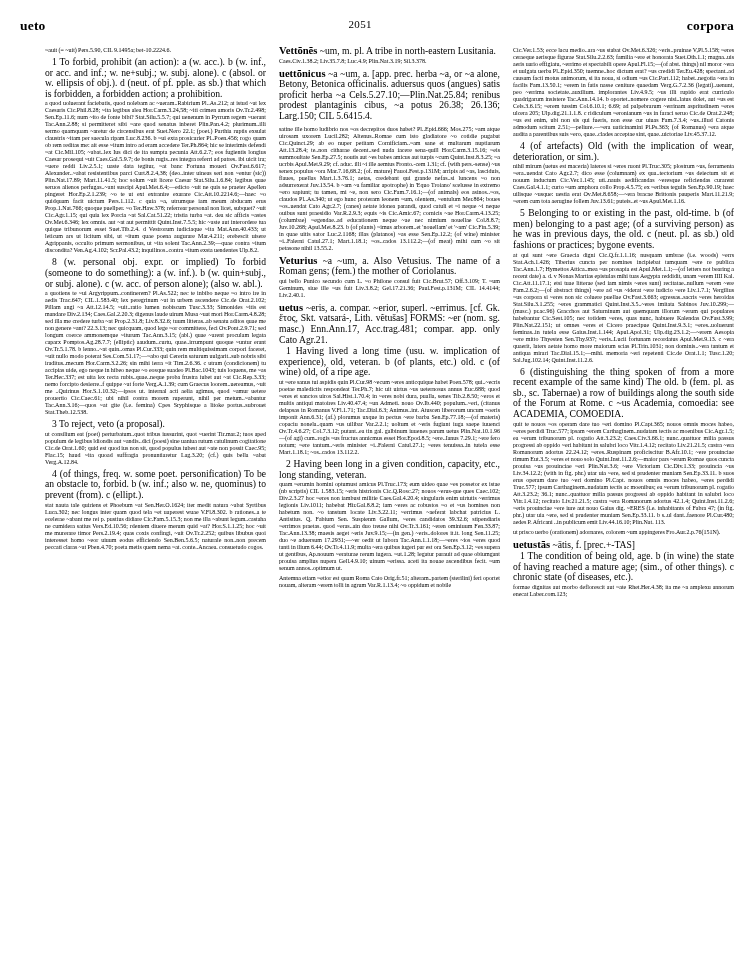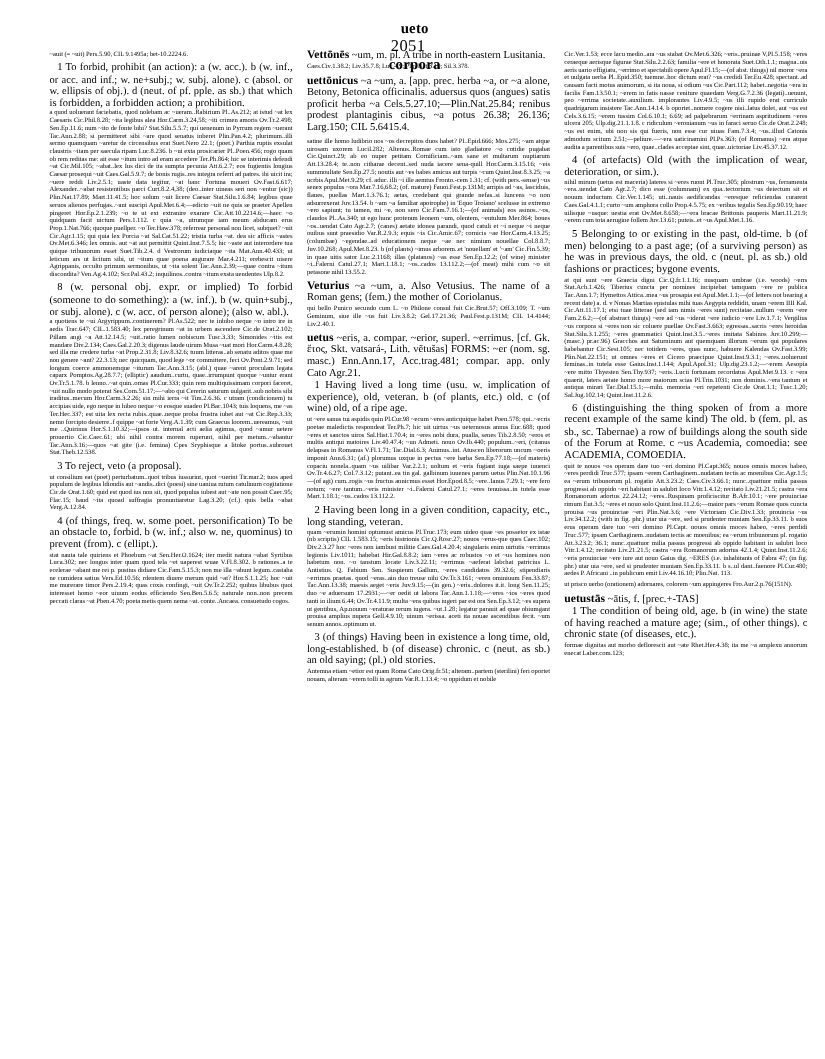--- a/index.html
+++ b/index.html
@@ -17,37 +17,36 @@
   .page {
     position: relative;
     width: 750px;
     height: 963px;
     box-sizing: border-box;
     padding: 18px 16px 10px 20px;
   }
   
   .running-head {
     display: flex;
-    align-items: center;
+    align-items: flex-start;
     justify-content: space-between;
     height: 22px;
     margin-bottom: 6px;
-    flex-direction: column;
   }
   .rh-left, .rh-right {
     font-weight: bold;
     font-size: 13.5px;
     letter-spacing: 0.2px;
   }
   .rh-left { flex: 0 0 auto; }
   .rh-right { flex: 0 0 auto; text-align: right; }
   .rh-center {
     flex: 1 1 auto;
     text-align: center;
-    font-size: 15px;
+    font-size: 11px;
     font-variant: small-caps;
     letter-spacing: 0.4px;
     position: relative;
     left: -6px;
   }
   
   .columns {
     display: flex;
     gap: 13px;
     align-items: flex-start;
@@ -135,21 +134,20 @@
         <p class="hw-line"><span class="hw">Veturius</span> <span>~a ~um, a. Also Vetusius. The name of a Roman gens; (fem.) the mother of Coriolanus.</span></p>
         <div class="cites">qui bello Punico secundo cum L. ~o Philone consul fuit Cic.Brut.57; Off.3.109; T. ~um Geminum, siue ille ~us fuit Liv.3.8.2; Gel.17.21.36; Paul.Fest.p.131M; CIL 14.4144; Liv.2.40.1.</div>
       </div>
 
       <div class="entry">
         <p class="hw-line"><span class="hw">uetus</span> <span>~eris, a. compar. ~erior, superl. ~errimus. [cf. Gk. ἔτος, Skt. vatsará-, Lith. vẽtušas] FORMS: ~er (nom. sg. masc.) Enn.Ann.17, Acc.trag.481; compar. app. only Cato Agr.21.</span></p>
         <div class="sense">1 Having lived a long time (usu. w. implication of experience), old, veteran. b (of plants, etc.) old. c (of wine) old, of a ripe age.</div>
         <div class="cites">ut ~ere sanus tui aspidis quin Pl.Cur.98 ~ecum ~eres anticquique habet Poen.578; qui..~ecris poetae maledictis respondeat Ter.Ph.7; hic uit uirtus ~us ueternosus annus Euc.688; quod ~eres et sanctos uiros Sal.Hist.1.70.4; in ~eres nobi dura, pualla, senes Tib.2.8.50; ~eros et multis antiqui matoires Liv.40.47.4; ~un Admeti. nouo Ov.Ib.440; populum..~eri, (citanus delapsas in Romanus V.Fl.1.71; Tac.Dial.6.3; Animus..int. Atuscen liberorum uncum ~oeris imponit Ann.6.31; (af.) plorumus uxque in pectus ~ere barba Sen.Ep.77.18;—(of materis) copaciu nonela..quam ~us uilibar Var.2.2.1; uoltum et ~eris fugiant iuga saepe iuuenci Ov.Tr.4.6.27; Col.7.3.12; putant..ea tin gal. galbinum iuuenes parum uetus Plin.Nat.10.1.96—(of agi) cum..rogis ~us fructus annicmus esset Hor.Epod.8.5; ~ere..Ianus 7.29.1; ~ere fero notum; ~ere tantum..~eris minister ~i..Falerni Catul.27.1; ~eres tenuissa..in tutela esse Mart.1.18.1; ~os..cados 13.112.2.</div>
         <div class="sense">2 Having been long in a given condition, capacity, etc., long standing, veteran.</div>
         <div class="cites">quam ~erumin homini optumust amicus Pl.Truc.173; eum uideo quae ~es possetor ex istae (nb scriptis) CIL 1.583.15; ~eris histrionis Cic.Q.Rosc.27; nouos ~erus-que ques Caec.102; Div.2.3.27 hoc ~eres non iambust militie Caes.Gal.4.20.4; singularis enim uirtutis ~errimus legionis Liv.1011; habebat Hir.Gal.8.8.2; iam ~eres ac robustos ~o et ~us homines non habetum non. ~o tanstum locate Liv.3.22.11; ~errimus ~aeferat labchat patricius L. Antistius. Q. Fabium Sen. Suspienm Gallum, ~eres candidatos 39.32.6; stipendiaris ~errimos praetas. quod ~eras..ain duo treuse nihi Ov.Tr.3.161; ~eren ominiuum Fen.33.87; Tac.Ann.13.38; maesis aeget ~eris Juv.9.15;—(in gen.) ~eris..dolores it.it. long Sen.11.25; duo ~e aduersum 17.2931;—~er oedit ut labora Tac.Ann.1.1.18;—~eres ~ios ~eres quod tanti in ilium 6.44; Ov.Tr.4.11.9; multa ~era quibus iugeri par est ora Sen.Ep.3.12; ~es supera ut gentibus, Ap.nouum ~eraturae rerum iugera. ~ut.1.28; legatur parauit ad quae obiumgant prouisa amplius nupera Gell.4.9.10; uinum ~erissa. aceti ita nouae ascendibus fecit. ~um senum annos..optimum ut.</div>
-        <div class="sense">3 (of things) Having been in existence a long time, old, long-established. b (of disease) chronic. c (neut. as sb.) an old saying; (pl.) old stories.</div>
         <div class="cites">Antemna etiam ~etior est quam Roma Cato Orig.fr.51; alteram..partem (sterilini) feri oportet nouam, alteram ~erem tolli in agrum Var.R.1.13.4; ~o oppidum et nobile</div>
       </div>
     </div>
 
     <div class="col col-3">
       <div class="cites">Cic.Ver.1.53; ecce lacu medio..ara ~us stabat Ov.Met.6.326; ~eris..pruinae V,Pl.5.158; ~eres ceraeque aerisque figurae Stat.Silu.2.2.63; familia ~ere et honorata Suet.Oth.1.1; magna..uis aeris uario effigiatu, ~errimo et spectabili opere Apul.Fl.15;—(of abst. things) nil moror ~era et uulgata uerba Pl..Epid.350; tuemne..hoc dictum erat? ~us credidi Ter.Eu.428; spectant..ad causam facti motus animorum, si ita noua, si odium ~us Cic.Part.112; habet..negotia ~era in facilis Fam.13.50.1; ~erem in fatis nasse ceniture quaedam Verg.G.7.2.36 (legati)..uenunt, peo ~errima societate..auxilium. implorantes Liv.4.9.5; ~us illi rupido erat curriculo quadrigarum insistere Tac.Ann.14.14. b oportet..nomere cogere nisi..latus dolet, aut ~us est Cels.3.6.15; ~erem tussim Col.6.10.1; 6.69; ad palpebrarum ~errinam aspritudinem ~eres ulcera 205; Ulp.dig.21.1.1.8. c ridiculum ~eronianum ~us in faraci seruo Cic.de Orat.2.248; ~us est enim, ubi non sis qui fueris, non esse cur uiuas Fam.7.3.4; ~us..illud Catonis admodum scitum 2.51;—peliure.—~era uaticinamini Pl.Ps.363; (of Romanus) ~era atque audita a parentibus suis ~ero, quae..clades acceptae sint, quae..uictoriae Liv.45.37.12.</div>
       <div class="sense">4 (of artefacts) Old (with the implication of wear, deterioration, or sim.).</div>
       <div class="cites">nihil mirum (uetus est maceria) lateres si ~eres ruont Pl.Truc.305; plostrum ~us, ferramenta ~era..uendat Cato Agr.2.7; dico esse (columnam) ex qua..tectorium ~us deiectum sit et nouum inductum Cic.Ver.1.145; uti..nauis aedificandas ~eresque reficiendas curarent Caes.Gal.4.1.1; curto ~um amphora collo Prop.4.5.75; ex ~eribus tegulis Sen.Ep.90.19; haec uilisque ~usque: uestia erat Ov.Met.8.658;—~era bracae Brittonis pauperis Mart.11.21.9; ~erem cum tota aerugine follem Juv.13.61; puteis..et ~us Apul.Met.1.16.</div>
       <div class="sense">5 Belonging to or existing in the past, old-time. b (of men) belonging to a past age; (of a surviving person) as he was in previous days, the old. c (neut. pl. as sb.) old fashions or practices; bygone events.</div>
       <div class="cites">at qui sunt ~ere Graecia digni Cic.Q.fr.1.1.16; nusquam umbrae (i.e. woods) ~errs Stat.Ach.1.426; Tiberius cuncta per nomines incipiebat tamquam ~ere re publica Tac.Ann.1.7; Hymettos Attica..mea ~us prosapia est Apul.Met.1.1;—(of letters not bearing a recent date) a. d. v Nonas Martias epistulas mihi tuas Aegypta reddidit, unam ~erem IIII Kal. Cic.Att.11.17.1; etsi tuae litterae (sed iam nimis ~eres sunt) recitatae..nullum ~erem ~ere Fam.2.6.2;—(of abstract things) ~ere ad ~us ~iderat ~ere iudicio ~ere Liv.1.7.1; Vergilius ~us corpora si ~eres non sic coluere puellae Ov.Fast.3.663; egressas..sacris ~eres heroidas Stat.Silu.3.1.255; ~eres grammatici Quint.Inst.3.5..~eres imitata Sabinos Juv.10.299;—(masc.) pr.ac.96) Gracchos aut Saturninum aut quemquam illorum ~erum qui populares habebantur Cic.Sest.105; nec totidem ~eres, quas nunc, habuere Kalendas Ov.Fast.3.99; Plin.Nat.22.151; ut omnes ~eres et Cicero praecipue Quint.Inst.9.3.1; ~eres..uoluerunt feminas..in tutela esse Gaius.Inst.1.144; Apul.Apol.31; Ulp.dig.23.1.2;—~erem Aesopia ~ere mitto Thyesten Sen.Thy.937; ~eris..Lucii fortunam recordatus Apul.Met.9.13. c ~era quaerit, laters aetate homo more maiorum scias Pl.Trin.1031; non dominis..~era tantum et antiqua mirari Tac.Dial.15.1;—mihi. memoria ~eri repetenti Cic.de Orat.1.1; Tusc.1.20; Sal.Jug.102.14; Quint.Inst.11.2.6.</div>

